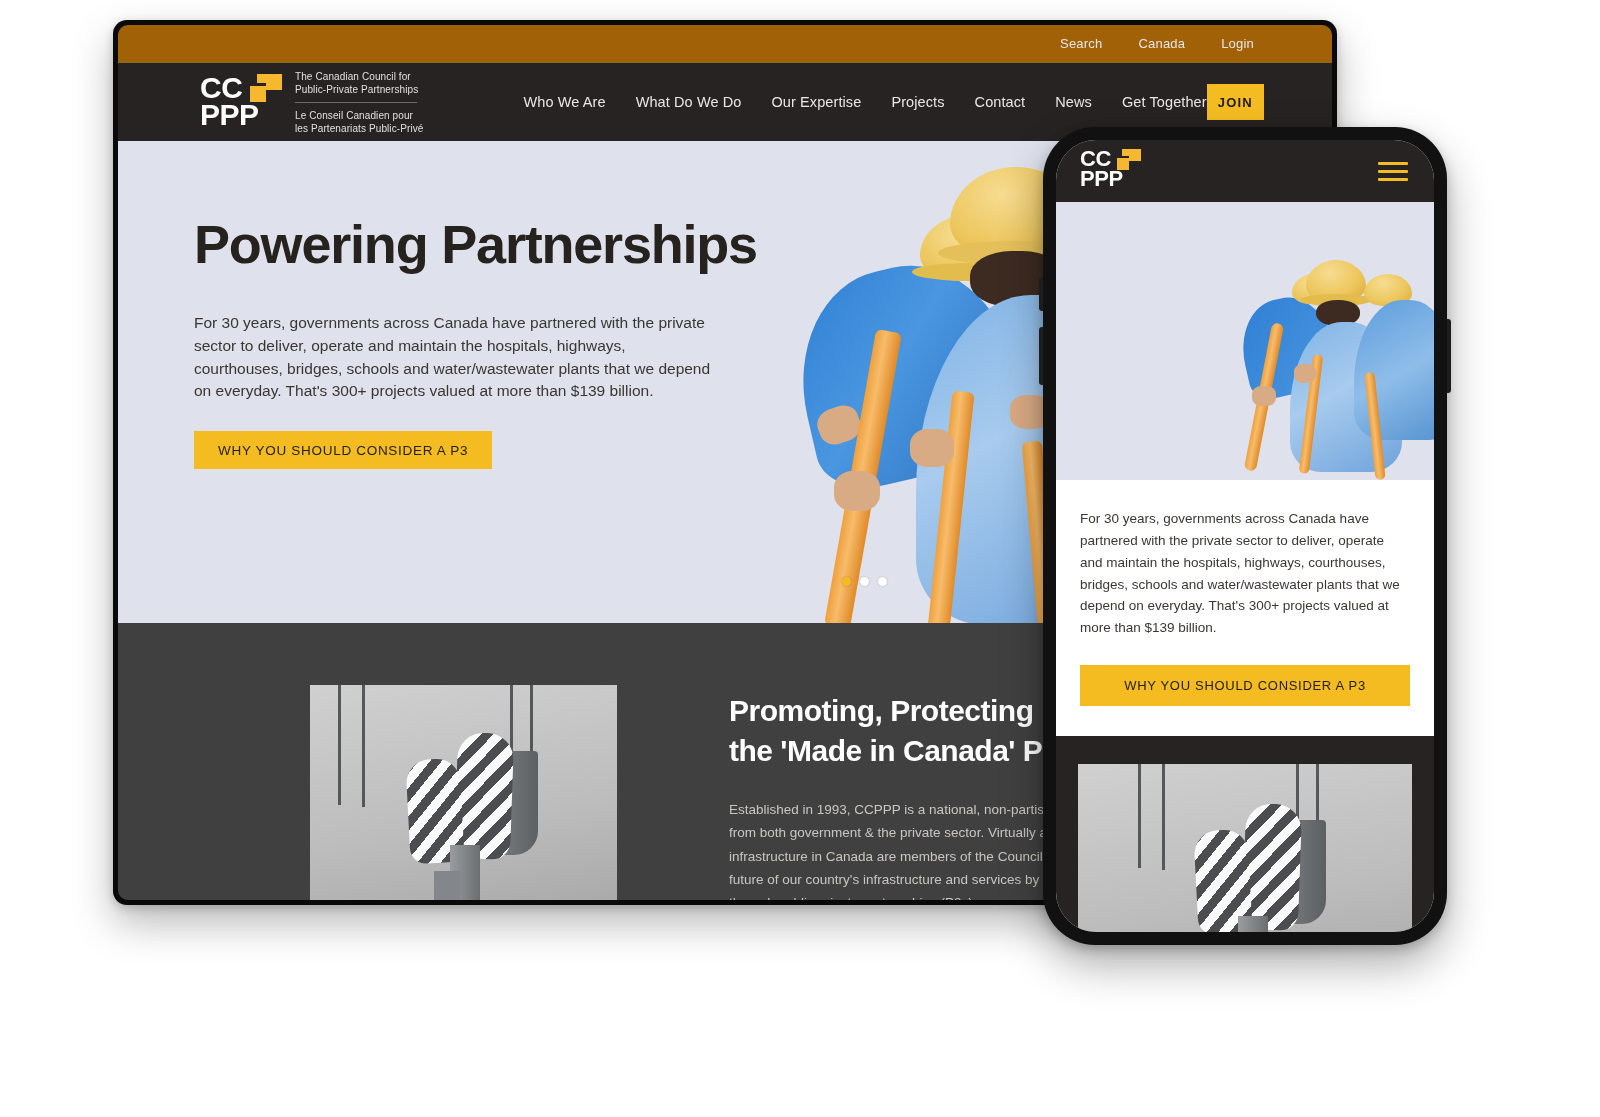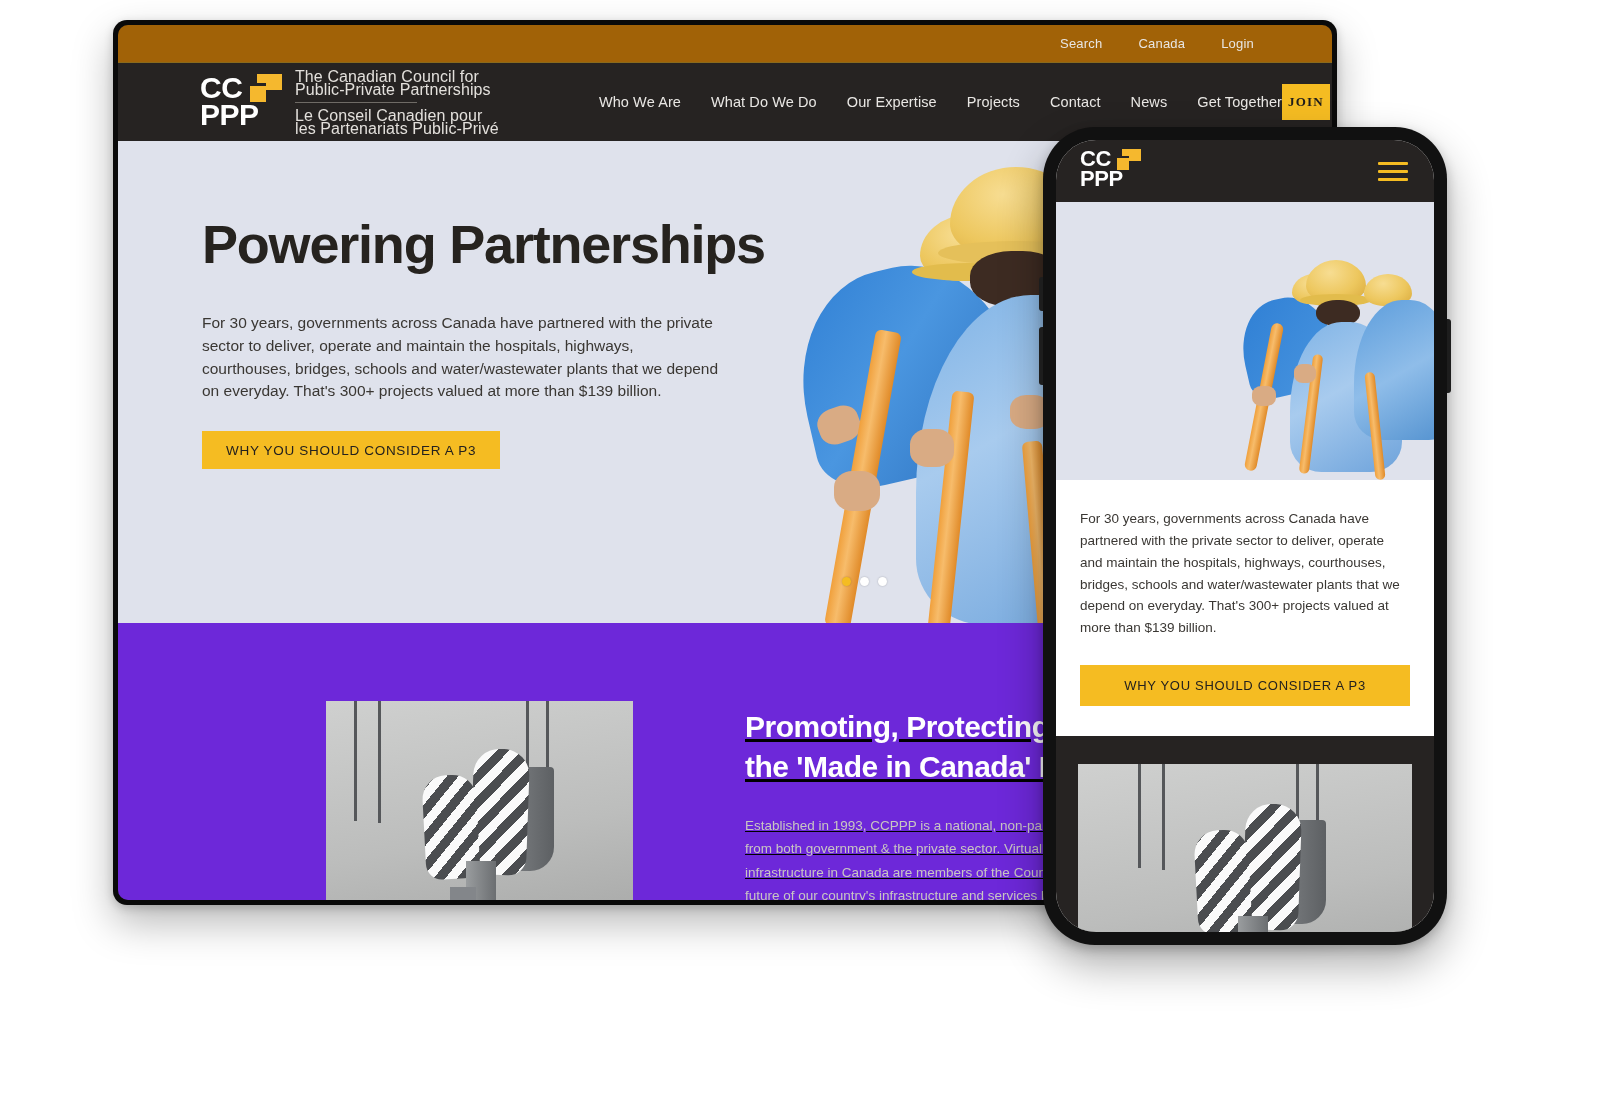--- a/index.html
+++ b/index.html
@@ -104,21 +104,21 @@
   .logo-sq.c { width: 16px; height: 16px; left: 50px; top: 12px; }
 
   .logo-text {
     display: flex;
     flex-direction: column;
     justify-content: center;
     gap: 3px;
   }
   .logo-text-en, .logo-text-fr {
     color: #e3e0dc;
-    font-size: 16px;
+    font-size: 10px;
     line-height: 13px;
     letter-spacing: 0.1px;
     white-space: pre-line;
   }
   .logo-divider {
     height: 1px;
     background: #6f6b66;
     width: 122px;
     margin: 3px 0;
   }
@@ -145,33 +145,33 @@
     background: #f5bc22;
     color: #1f1d1c;
     font-size: 13px;
     font-weight: 600;
     letter-spacing: 1.2px;
     display: flex;
     align-items: center;
     justify-content: center;
     border: none;
     cursor: pointer;
-    font-family: Liberation Serif, serif;
+    font-family: Liberation Sans, sans-serif;
   }
 
   
   .hero {
     position: relative;
     height: 482px;
     background: #dfe2ec;
     overflow: hidden;
   }
   .hero-copy {
     position: absolute;
-    left: 84px;
+    left: 76px;
     top: 72px;
     width: 630px;
     z-index: 3;
   }
   .hero-title {
     font-size: 54px;
     line-height: 1.16;
     font-weight: 700;
     letter-spacing: -1.2px;
     color: #26231f;
@@ -272,24 +272,23 @@
     width: 27px;
     height: 27px;
     background: #2a2724;
     z-index: 5;
     cursor: pointer;
   }
 
   
   .about {
     position: relative;
-    background: #6d28d9;
+    background: #404040;
     height: 280px;
-    padding: 16px;
-    text-decoration: underline;
+    padding: 0;
   }
   .about-inner {
     display: flex;
     gap: 0;
     padding: 62px 0 0 192px;
   }
   .about-photo {
     width: 307px;
     height: 218px;
     flex: 0 0 auto;

